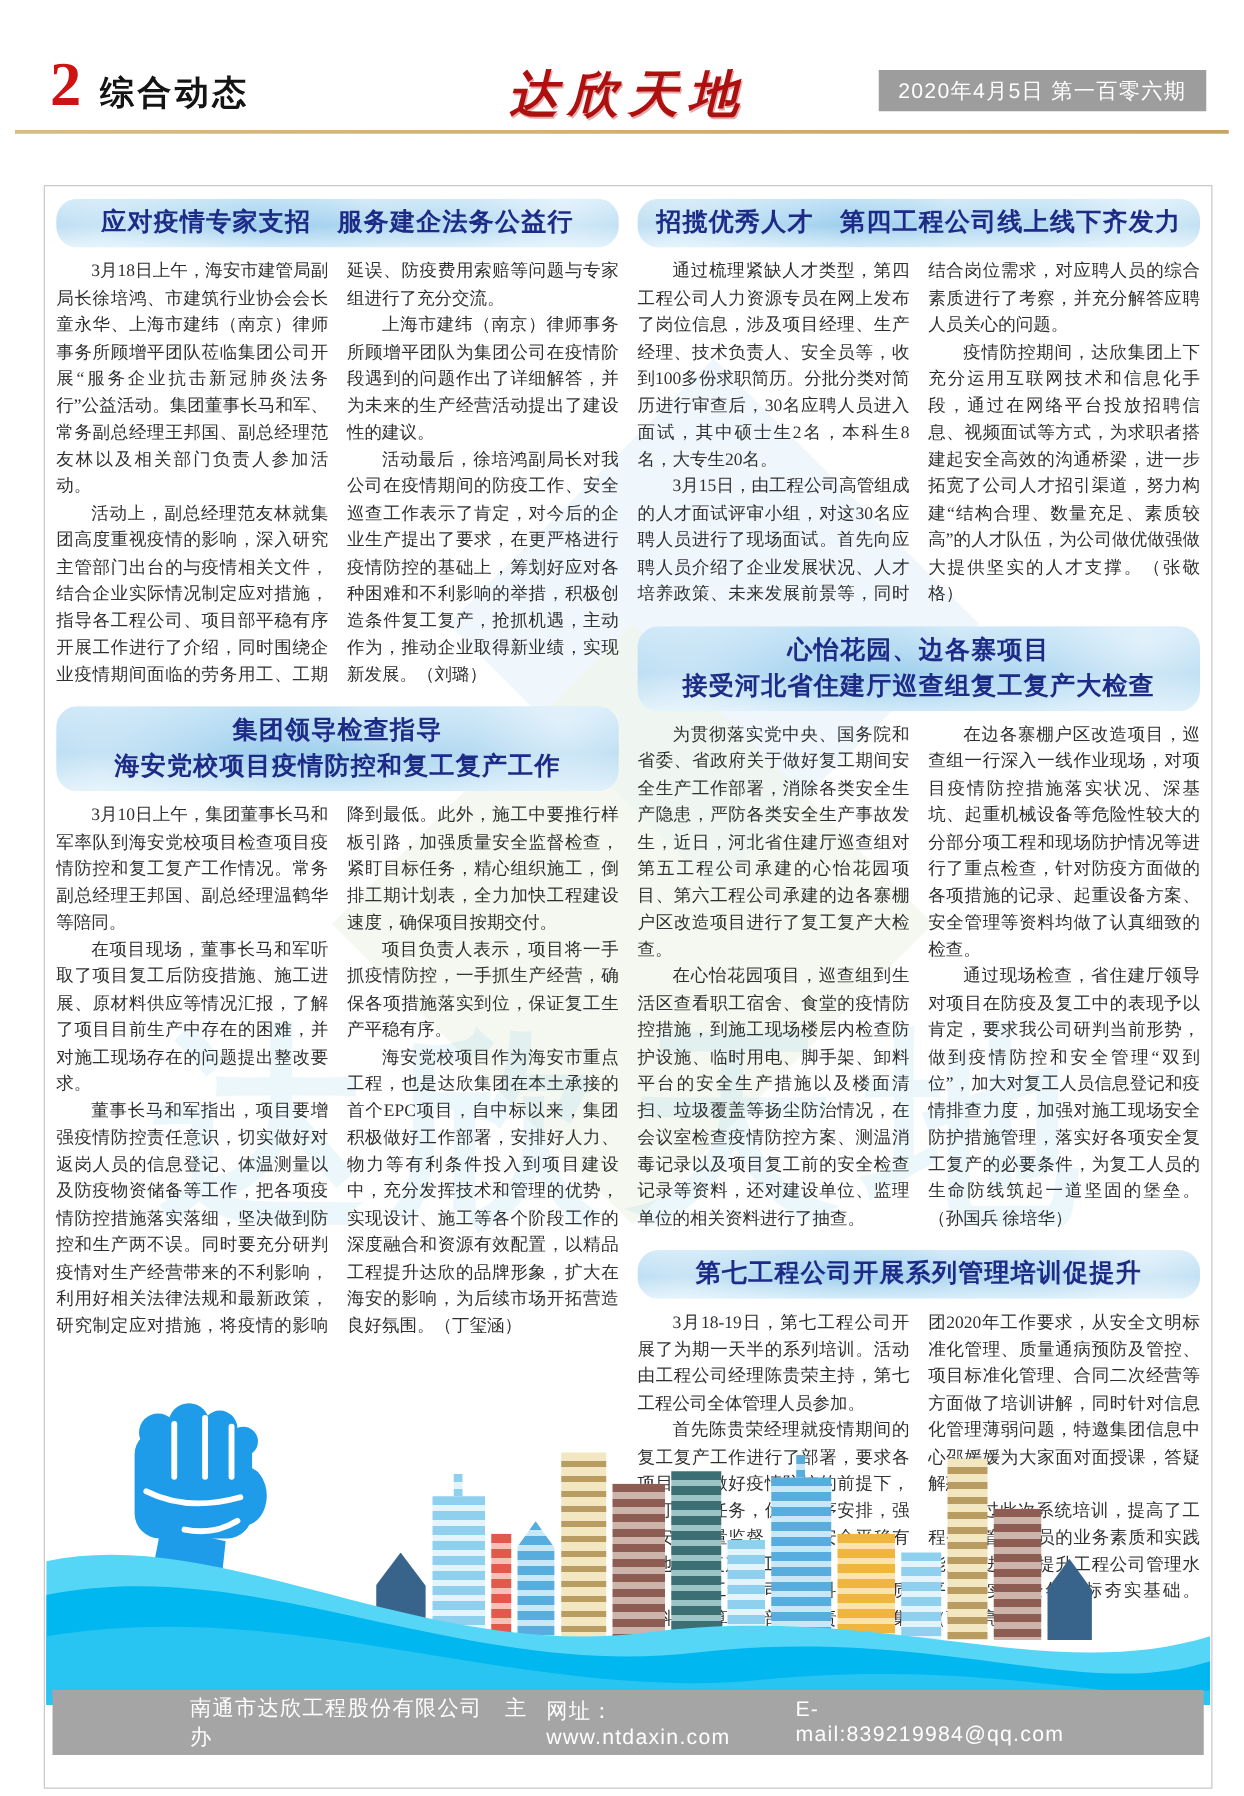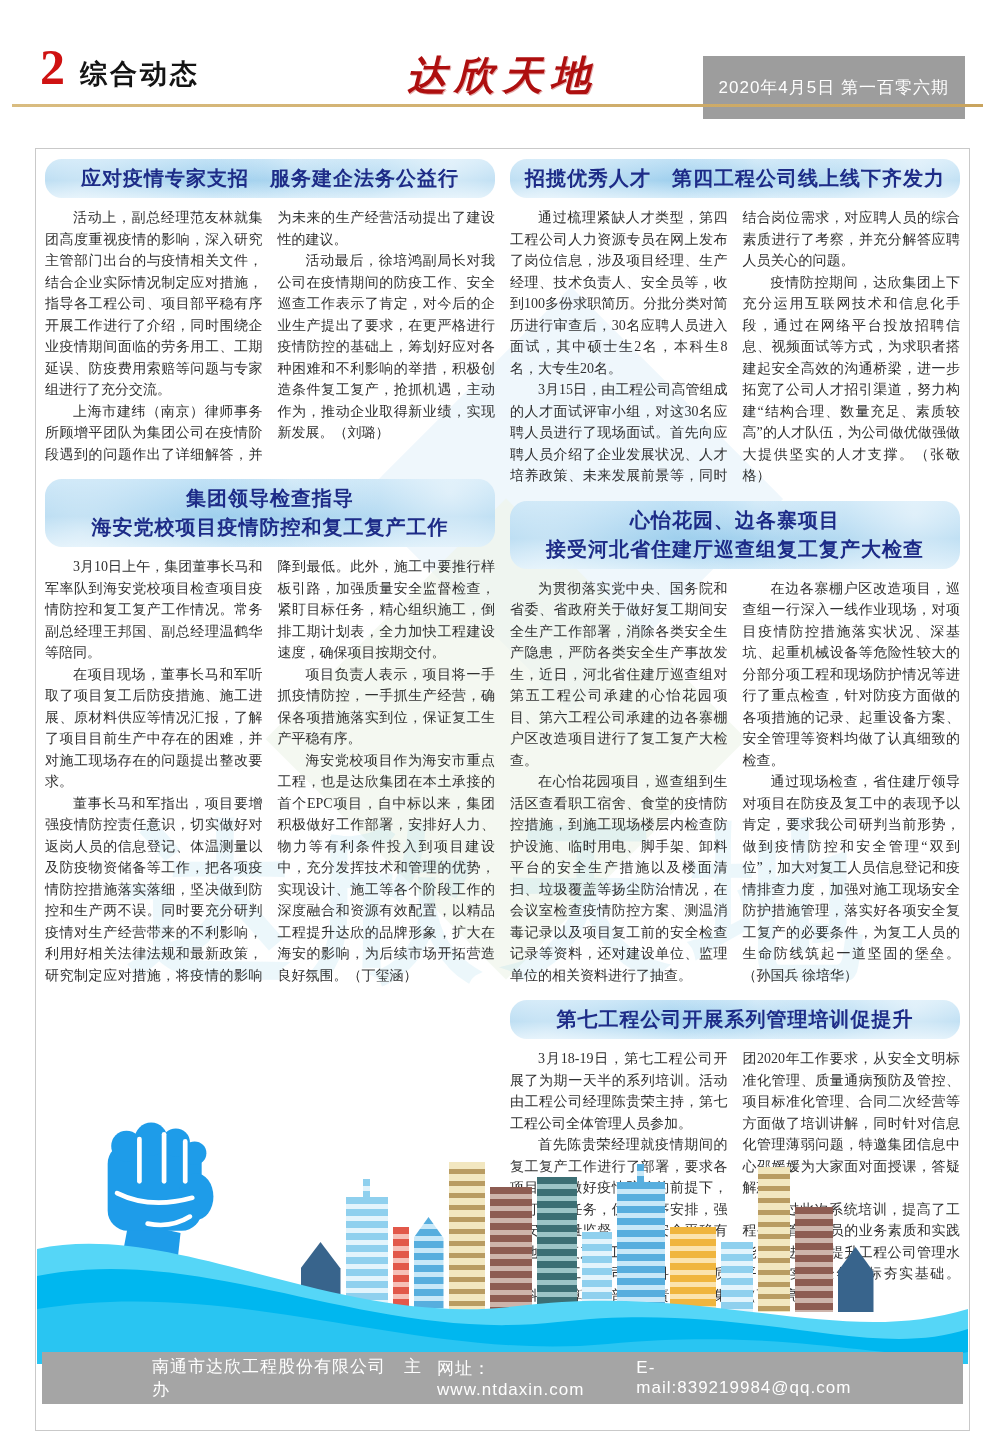--- a/index.html
+++ b/index.html
@@ -5,21 +5,21 @@
   * { margin:0; padding:0; box-sizing:border-box; }
   html,body { background:#ffffff; }
   body { font-family:"Liberation Serif", serif; }
   .page { position:relative; width:995px; height:1437px; margin:0 auto; background:#fff; overflow:hidden; }
 
   
   .header { position:absolute; top:48px; left:40px; right:30px; height:52px; }
   .pagenum { position:absolute; left:0; top:-6px; font-size:50px; font-weight:bold; color:#cf1212; font-family:"Liberation Serif",serif; line-height:1; }
   .section { position:absolute; left:40px; top:8px; font-size:27px; font-weight:bold; color:#141414; letter-spacing:3px; font-family:"Liberation Sans",sans-serif; }
   .masthead { position:absolute; left:0; right:0; top:0; text-align:center; font-size:40px; font-weight:bold; font-style:italic; color:#ae0f0f; letter-spacing:8px; font-family:"Liberation Serif",serif; text-shadow:1px 1px 0 rgba(174,15,15,.35); }
-  .issue { position:absolute; right:0; top:8px; background:#9d9d9d; color:#fff; font-size:17px; padding:20px 16px; font-family:"Liberation Sans",sans-serif; letter-spacing:1px; }
+  .issue { position:absolute; right:0; top:8px; background:#9d9d9d; color:#fff; font-size:17px; padding:5px 16px; font-family:"Liberation Sans",sans-serif; letter-spacing:1px; }
   .rule { position:absolute; top:104px; left:12px; right:12px; height:3px; background:linear-gradient(90deg,#d9bc80,#c9a45e); }
 
   
   .frame { position:absolute; top:148px; left:35px; width:935px; height:1283px; border:1px solid #c9c9c9; background:#fff; }
 
   
   .wm-diamond { position:absolute; left:385px; top:200px; width:300px; height:300px; background:#eaf4fb; transform:rotate(45deg); opacity:.75; }
   .wm-diamond2 { position:absolute; left:300px; top:420px; width:340px; height:340px; background:#eef5ea; transform:rotate(45deg); opacity:.65; }
   .wm-text { position:absolute; left:0; right:0; top:640px; text-align:center; font-size:170px; font-weight:bold; color:rgba(120,195,230,.14); letter-spacing:20px; white-space:nowrap; pointer-events:none; }
 
@@ -79,20 +79,21 @@
     <div class="wm-text">达欣天地</div>
 
     <div class="columns">
 
       <div class="col">
         <article>
           <div class="banner">
             <div>应对疫情专家支招　服务建企法务公益行</div>
           </div>
           <div class="art-body">
+              <p>3月18日上午，海安市建管局副局长徐培鸿、市建筑行业协会会长童永华、上海市建纬（南京）律师事务所顾增平团队莅临集团公司开展“服务企业抗击新冠肺炎法务行”公益活动。集团董事长马和军、常务副总经理王邦国、副总经理范友林以及相关部门负责人参加活动。</p>
               <p>活动上，副总经理范友林就集团高度重视疫情的影响，深入研究主管部门出台的与疫情相关文件，结合企业实际情况制定应对措施，指导各工程公司、项目部平稳有序开展工作进行了介绍，同时围绕企业疫情期间面临的劳务用工、工期延误、防疫费用索赔等问题与专家组进行了充分交流。</p>
               <p>上海市建纬（南京）律师事务所顾增平团队为集团公司在疫情阶段遇到的问题作出了详细解答，并为未来的生产经营活动提出了建设性的建议。</p>
               <p>活动最后，徐培鸿副局长对我公司在疫情期间的防疫工作、安全巡查工作表示了肯定，对今后的企业生产提出了要求，在更严格进行疫情防控的基础上，筹划好应对各种困难和不利影响的举措，积极创造条件复工复产，抢抓机遇，主动作为，推动企业取得新业绩，实现新发展。（刘璐）</p>
             </div>
         </article>
 
         <article>
           <div class="banner">
             <div>集团领导检查指导</div>
             <div>海安党校项目疫情防控和复工复产工作</div>

